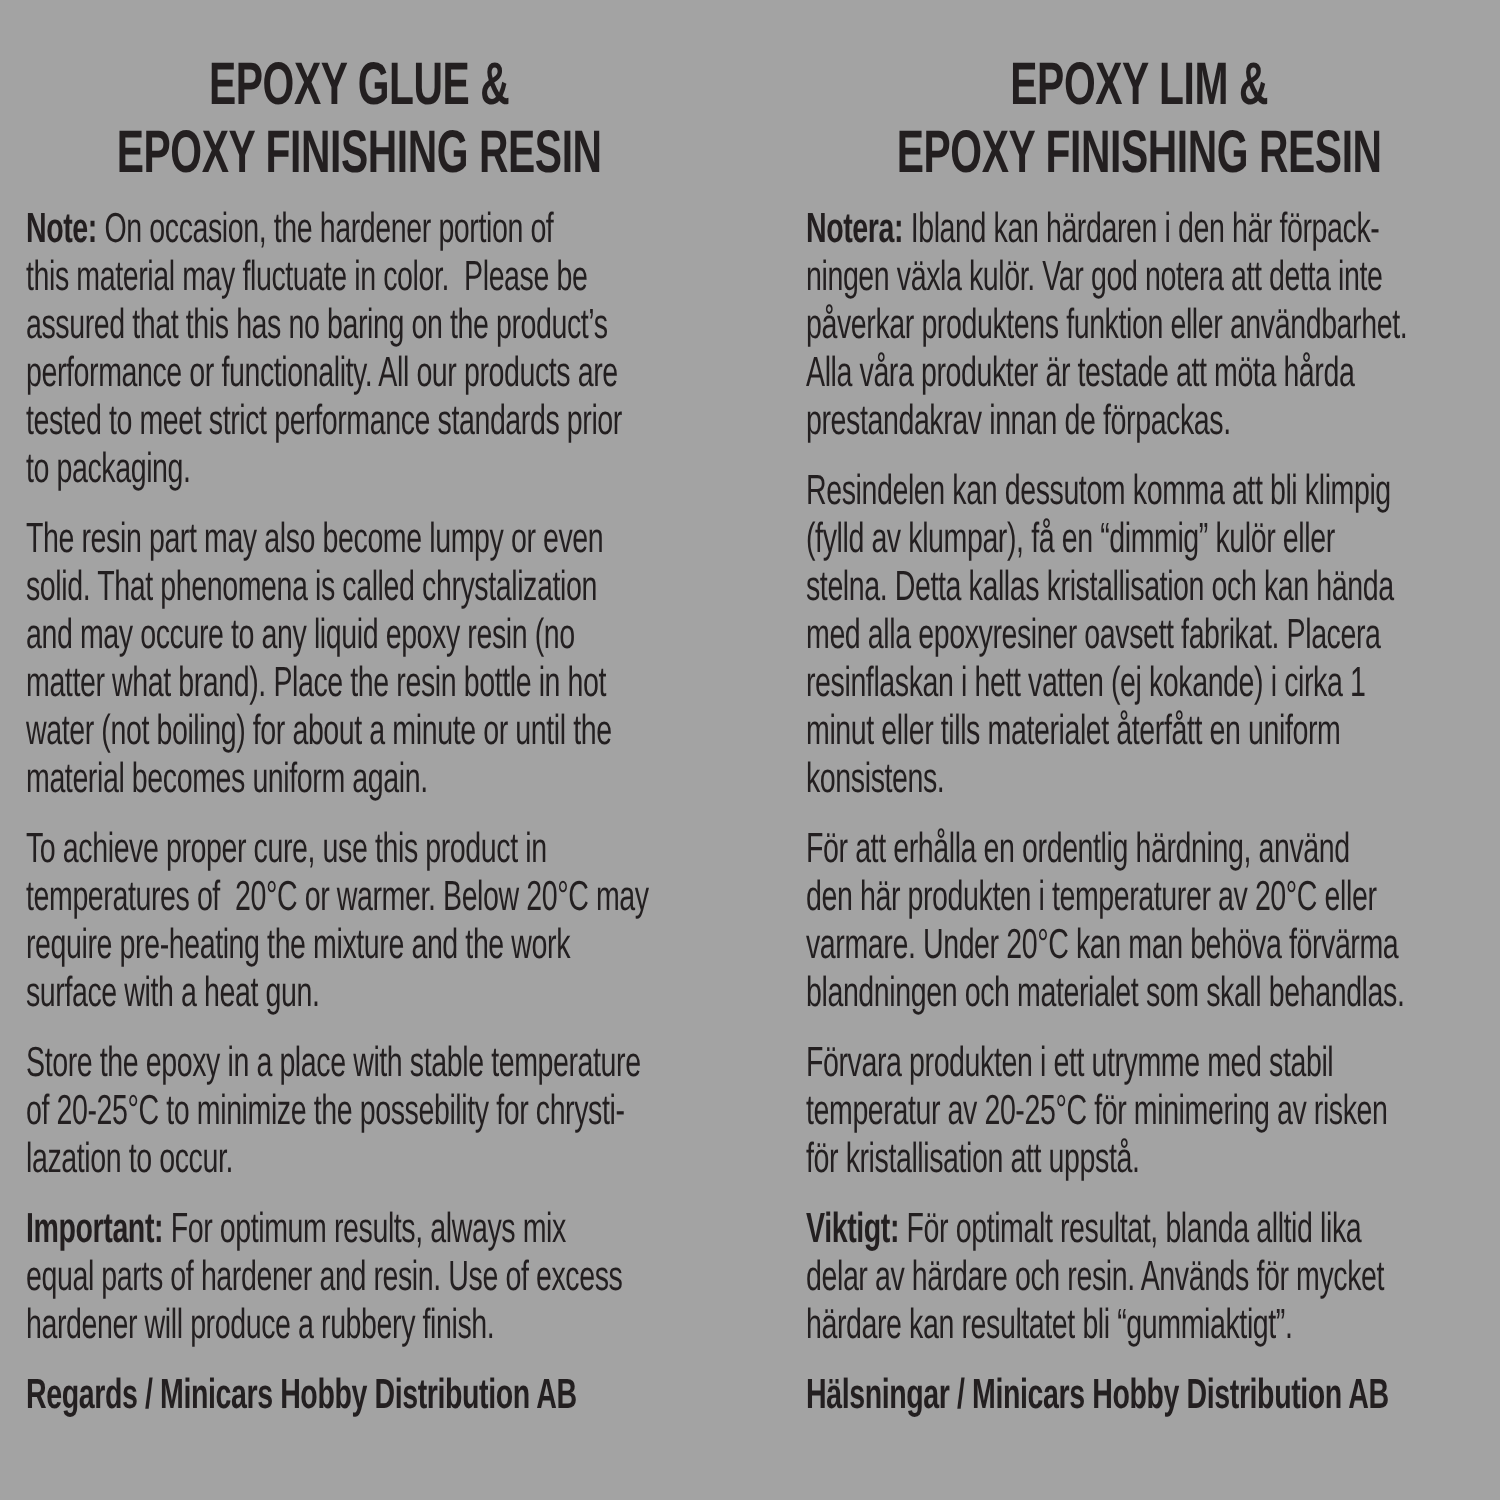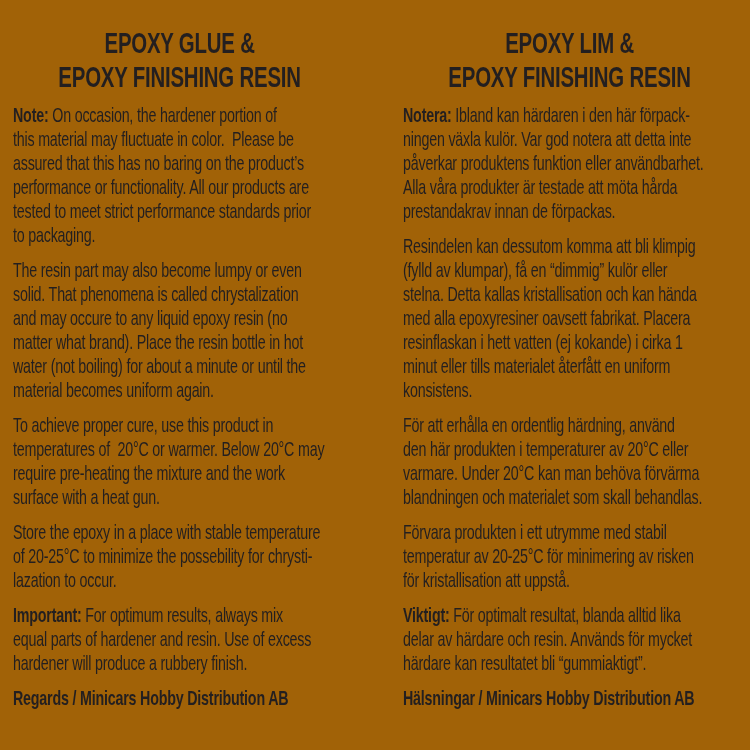--- a/index.html
+++ b/index.html
@@ -4,21 +4,21 @@
 <style>
   html, body {
     margin: 0;
     padding: 0;
     background: #ffffff;
   }
   .page {
     position: relative;
     width: 750px;
     height: 750px;
-    background: #a16207;
+    background: #a3a3a3;
     overflow: hidden;
     font-family: "Liberation Sans", sans-serif;
     color: #231f20;
   }
   .column {
     position: absolute;
     top: 26px;
   }
   .column-left  { left: 13px;  }
   .column-right { left: 403px; }

